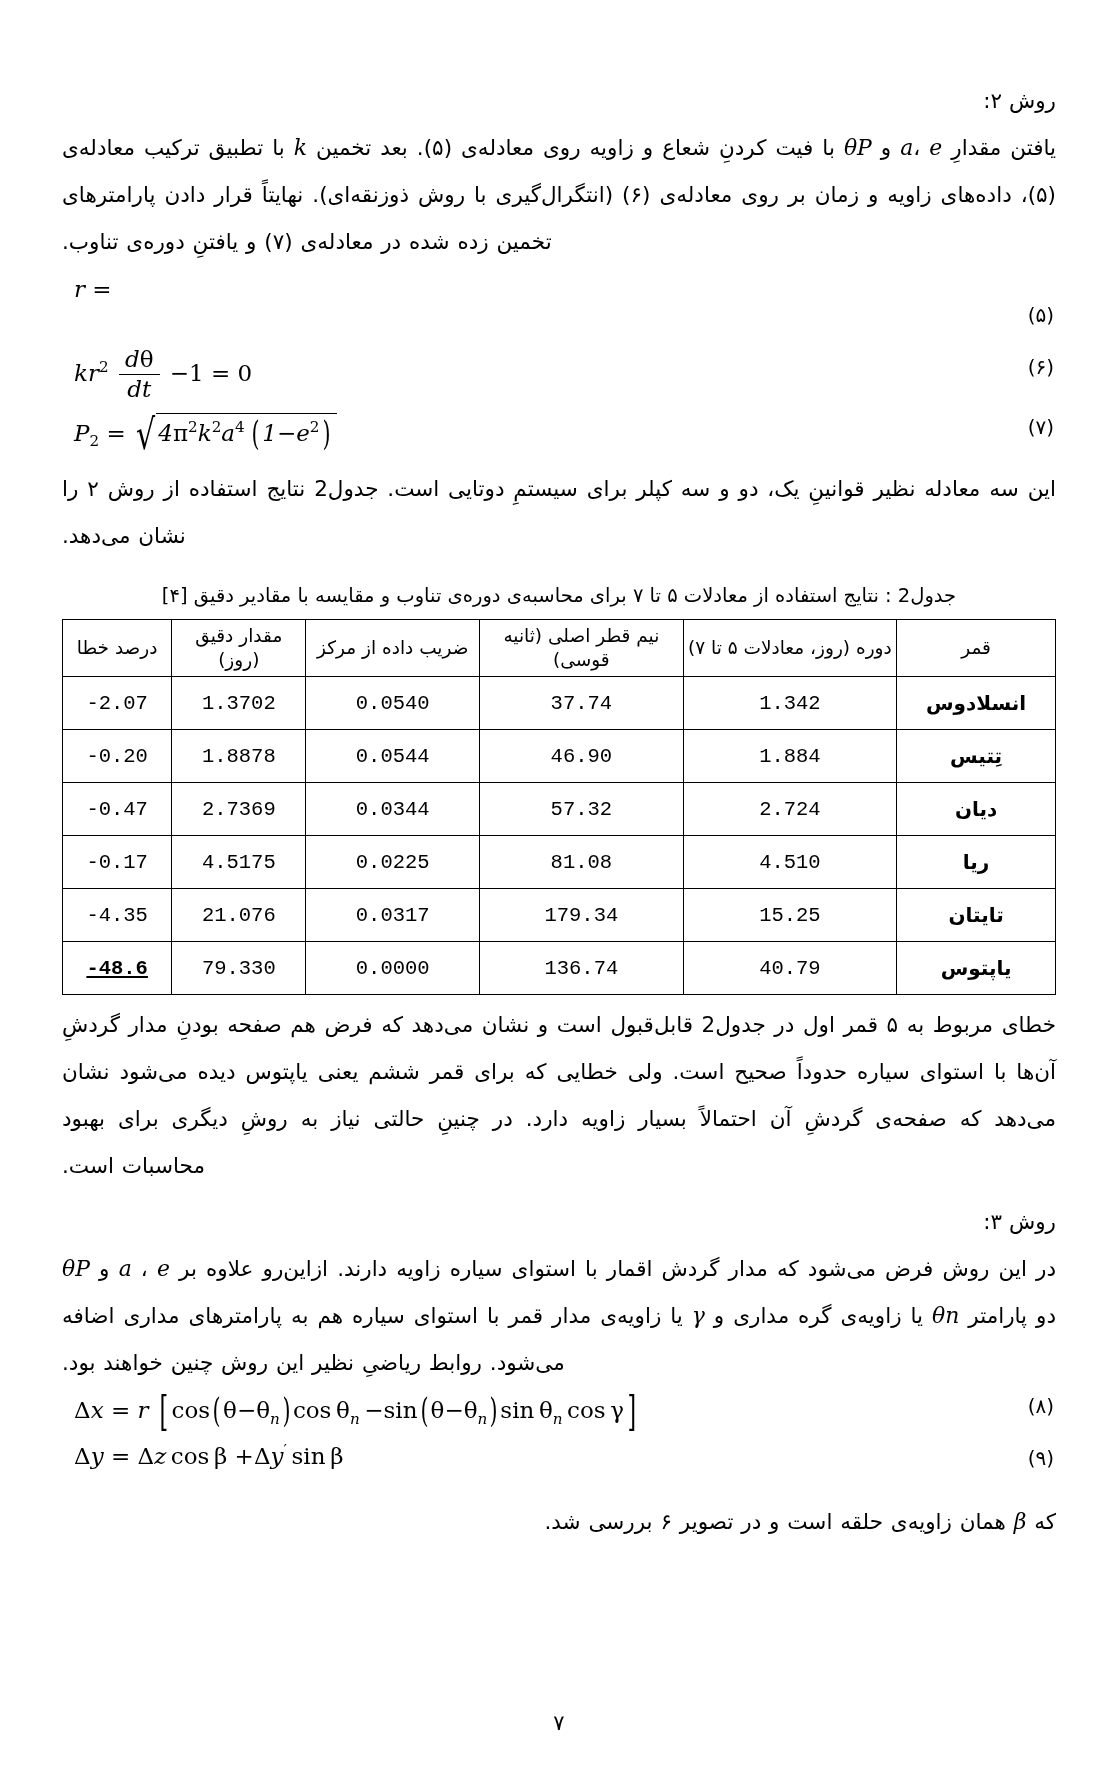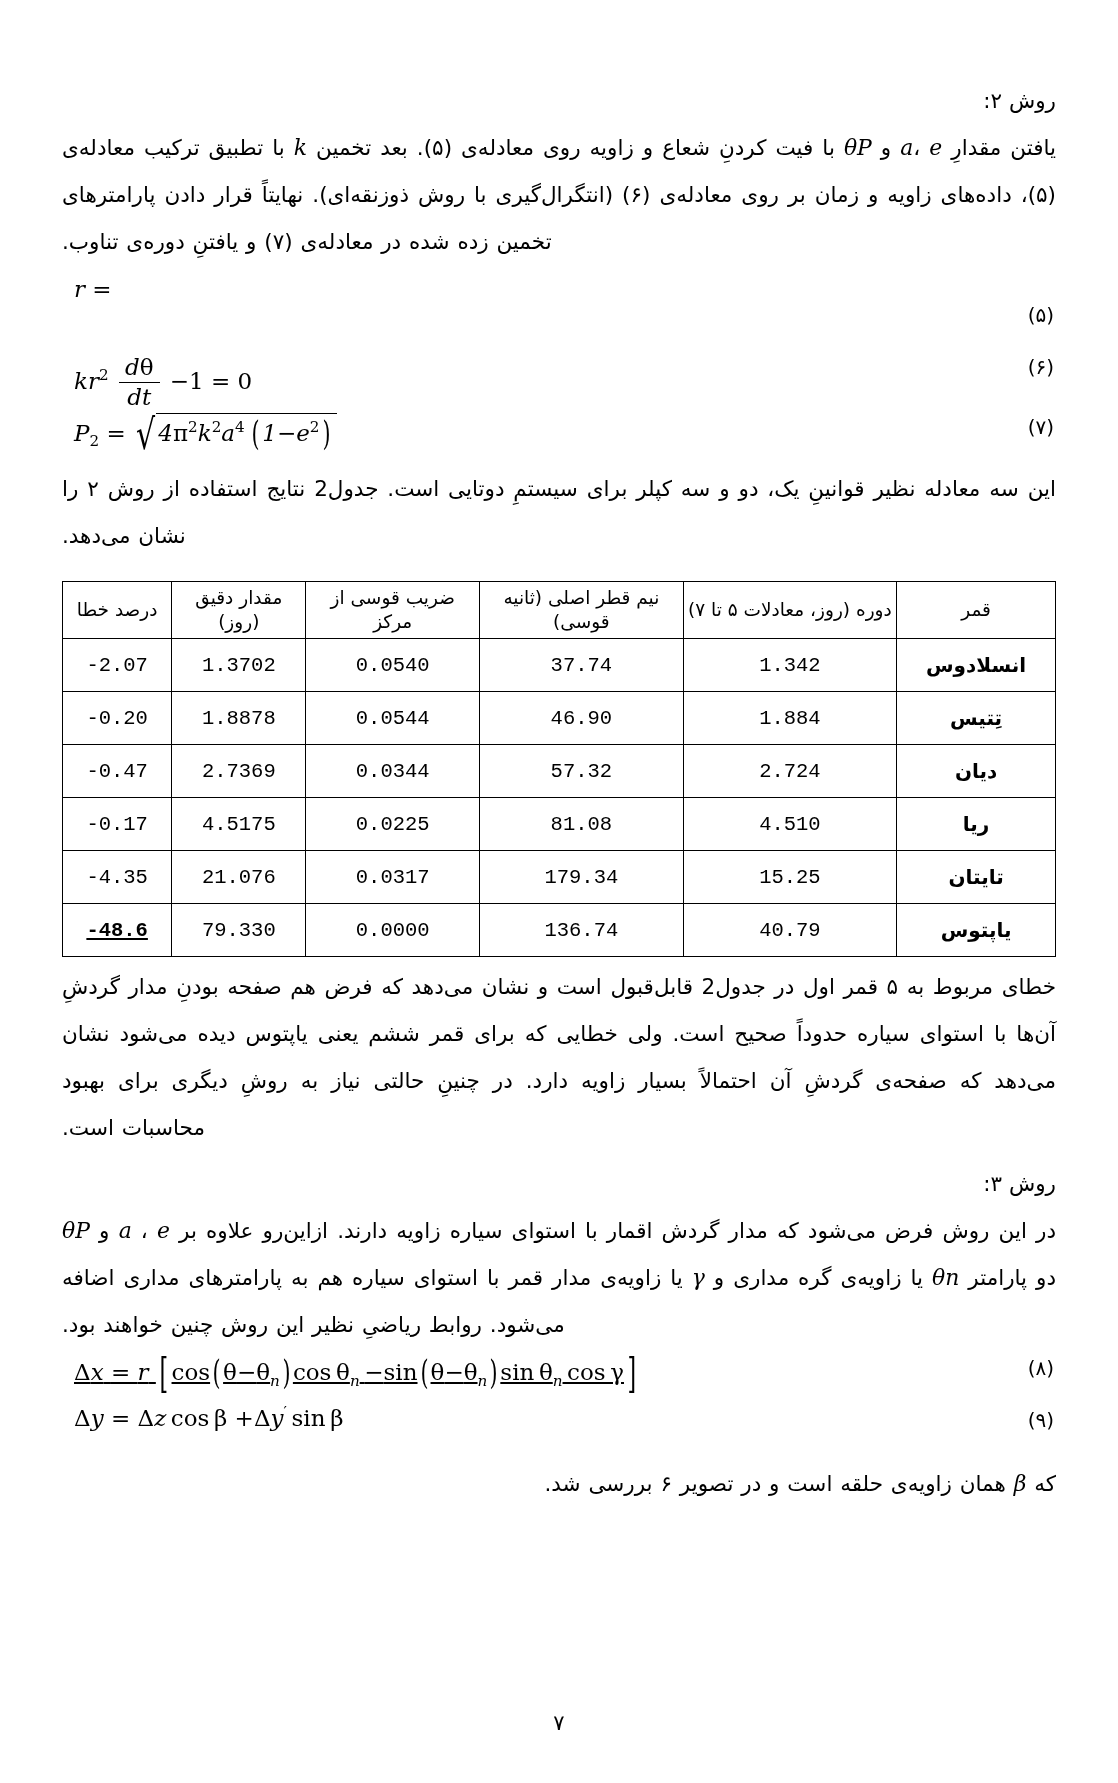--- a/index.html
+++ b/index.html
@@ -202,21 +202,21 @@
 
   <div class="eq-row" style="height:68px;">
     <div class="eq-body" style="top:2px;">
       <span class="upr" style="font-style:italic;">r</span>
       <span class="upr"> = </span>
     </div>
     <div class="eq-num" style="top:28px;">(۵)</div>
   </div>
 
   <div class="eq-row" style="height:62px;">
-    <div class="eq-body" style="top:12px;">
+    <div class="eq-body" style="top:4px;">
       <span style="font-style:italic;">kr</span><span class="sup upr">2</span>
       <span class="frac">
         <span class="num"><span style="font-style:italic;">d</span><span class="upr">θ</span></span>
         <span class="den"><span style="font-style:italic;">dt</span></span>
       </span>
       <span class="upr">−1 = 0</span>
     </div>
     <div class="eq-num" style="top:12px;">(۶)</div>
   </div>
 
@@ -228,36 +228,37 @@
         <span class="sqrt-sym">√</span><span class="sqrt-bar">4<span class="upr">π</span><span class="sup upr">2</span><span style="font-style:italic;">k</span><span class="sup upr">2</span><span style="font-style:italic;">a</span><span class="sup upr">4</span> <span class="bigparen">(</span>1<span class="upr">−</span><span style="font-style:italic;">e</span><span class="sup upr">2</span><span class="bigparen">)</span></span>
       </span>
     </div>
     <div class="eq-num" style="top:10px;">(۷)</div>
   </div>
 
   <p class="para">این سه معادله نظیر قوانینِ یک، دو و سه کپلر برای سیستمِ دوتایی است. جدول2  نتایج استفاده از روش ۲ را نشان می‌دهد.</p>
 
   <div class="spacer-md"></div>
 
+  <p class="tbl-caption">جدول2 : نتایج استفاده از معادلات ۵ تا ۷ برای محاسبه‌ی دوره‌ی تناوب و مقایسه با مقادیر دقیق [۴]</p>
 
   <table class="data">
     <colgroup>
       <col class="c-moon">
         <col class="c-period">
         <col class="c-semi">
         <col class="c-ecc">
         <col class="c-exact">
         <col class="c-err">
     </colgroup>
     <thead>
       <tr>
         <th>قمر</th>
         <th>دوره (روز، معادلات ۵ تا ۷)</th>
         <th>نیم قطر اصلی (ثانیه قوسی)</th>
-        <th>ضریب قوسی از مرکز</th>
+        <th>ضریب داده از مرکز</th>
         <th>مقدار دقیق (روز)</th>
         <th>درصد خطا</th>
       </tr>
     </thead>
     <tbody>
       <tr>
         <td class="moon-name">انسلادوس</td>
         <td class="num">1.342</td>
         <td class="num">37.74</td>
         <td class="num">0.0540</td>
@@ -309,21 +310,21 @@
 
   <p class="para" style="margin-top:6px;">خطای مربوط به ۵ قمر اول در جدول2  قابل‌قبول است و نشان می‌دهد که فرض هم صفحه بودنِ مدار گردشِ آن‌ها با استوای سیاره حدوداً صحیح است. ولی خطایی که برای قمر ششم یعنی یاپتوس دیده می‌شود نشان می‌دهد که صفحه‌ی گردشِ آن احتمالاً بسیار زاویه دارد. در چنینِ حالتی نیاز به روشِ دیگری برای بهبود محاسبات است.</p>
 
   <div class="spacer-sm"></div>
 
   <p class="section-head">روش ۳:</p>
 
   <p class="para"><span>در این روش فرض می‌شود که مدار گردش اقمار با استوای سیاره زاویه دارند. ازاین‌رو علاوه بر </span><span class="inline-math">a</span><span> ، </span><span class="inline-math">e</span><span> و </span><span class="inline-math">θP</span><span> دو پارامتر </span><span class="inline-math">θn</span><span> یا زاویه‌ی گره مداری و </span><span class="inline-math">γ</span><span> یا زاویه‌ی مدار قمر با استوای سیاره هم به پارامترهای مداری اضافه می‌شود. روابط ریاضیِ نظیر این روش چنین خواهند بود.</span></p>
 
   <div class="eq-row" style="height:52px;">
-    <div class="eq-body" style="top:4px;text-decoration:underline;">
+    <div class="eq-body" style="top:4px;">
       <span class="upr">Δ</span><span style="font-style:italic;">x</span>
       <span class="upr"> = </span><span style="font-style:italic;">r</span>
       <span class="bigbrk">[</span><span class="upr">cos</span><span class="bigparen">(</span><span class="upr">θ</span><span class="upr">−</span><span class="upr">θ</span><span class="sub">n</span><span class="bigparen">)</span><span class="upr">cos θ</span><span class="sub">n</span> <span class="upr">−</span><span class="upr">sin</span><span class="bigparen">(</span><span class="upr">θ</span><span class="upr">−</span><span class="upr">θ</span><span class="sub">n</span><span class="bigparen">)</span><span class="upr">sin θ</span><span class="sub">n</span><span class="upr"> cos γ</span><span class="bigbrk">]</span>
     </div>
     <div class="eq-num" style="top:8px;">(۸)</div>
   </div>
 
   <div class="eq-row" style="height:50px;">
     <div class="eq-body" style="top:4px;">
       <span class="upr">Δ</span><span style="font-style:italic;">y</span>

